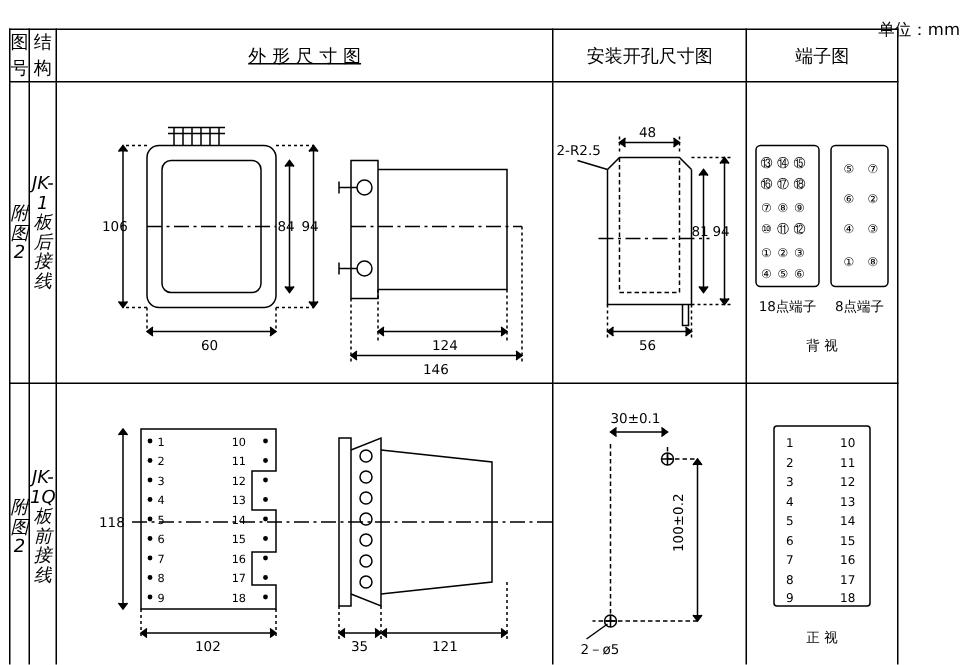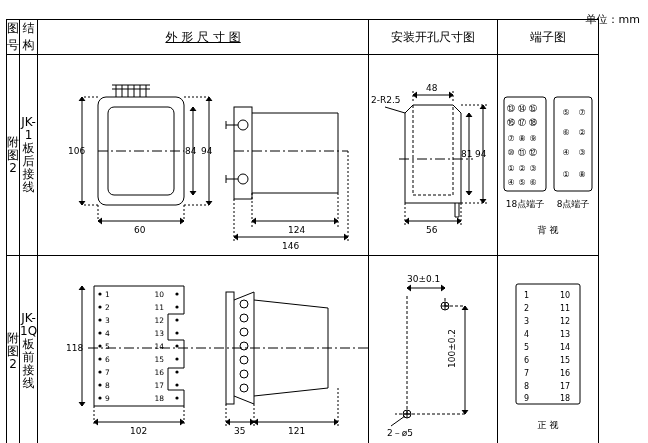--- a/index.html
+++ b/index.html
@@ -7,21 +7,21 @@
   #page{position:relative;width:648px;height:443px;overflow:hidden;}
   .unit{position:absolute;right:8px;top:12px;font-size:11px;}
   table.main{position:absolute;left:6px;top:19px;border-collapse:collapse;width:508px;border-radius:30px;}
   table.main td{border:1px solid #000;vertical-align:middle;text-align:center;padding:0;}
   .hdr{height:20px;font-size:12px;font-weight:normal;}
   .c-id{width:32px;}
   .c-st{width:44px;}
   .c-out{width:330px;text-decoration:underline;}
   .c-mnt{width:128px;}
   .c-term{width:100px;}
-  .vtext{font-size:12px;line-height:13px;}
+  .vtext{font-size:12px;line-height:13px;font-style:italic;}
   .rowcell{position:relative;}
   .r1{height:200px;}
   .r2{height:190px;}
   .canvaswrap{position:relative;width:100%;height:100%;}
   svg{display:block;}
   .lbl{font-size:9px;}
 </style>
 </head>
 <body>
 

